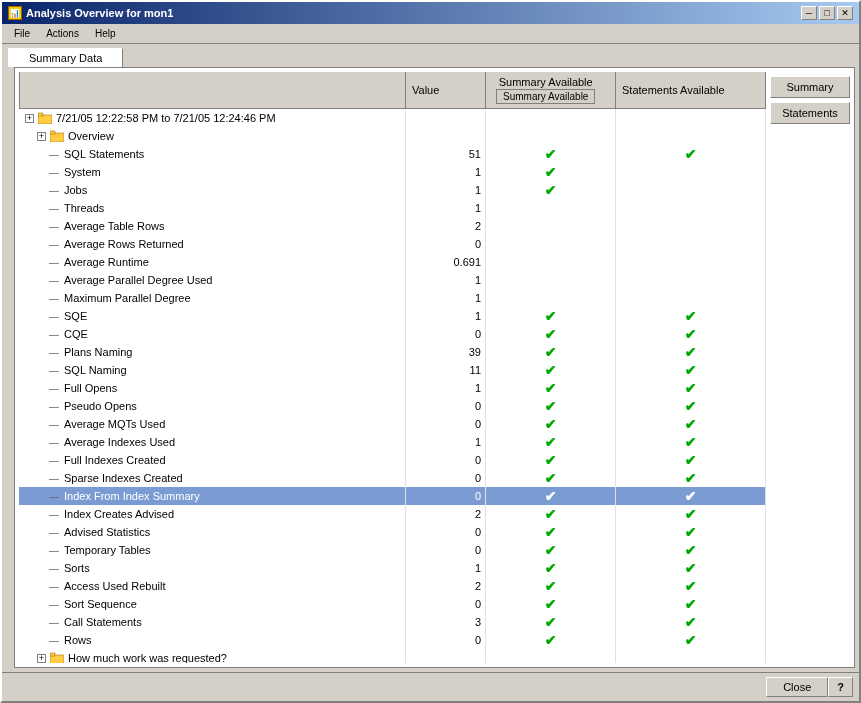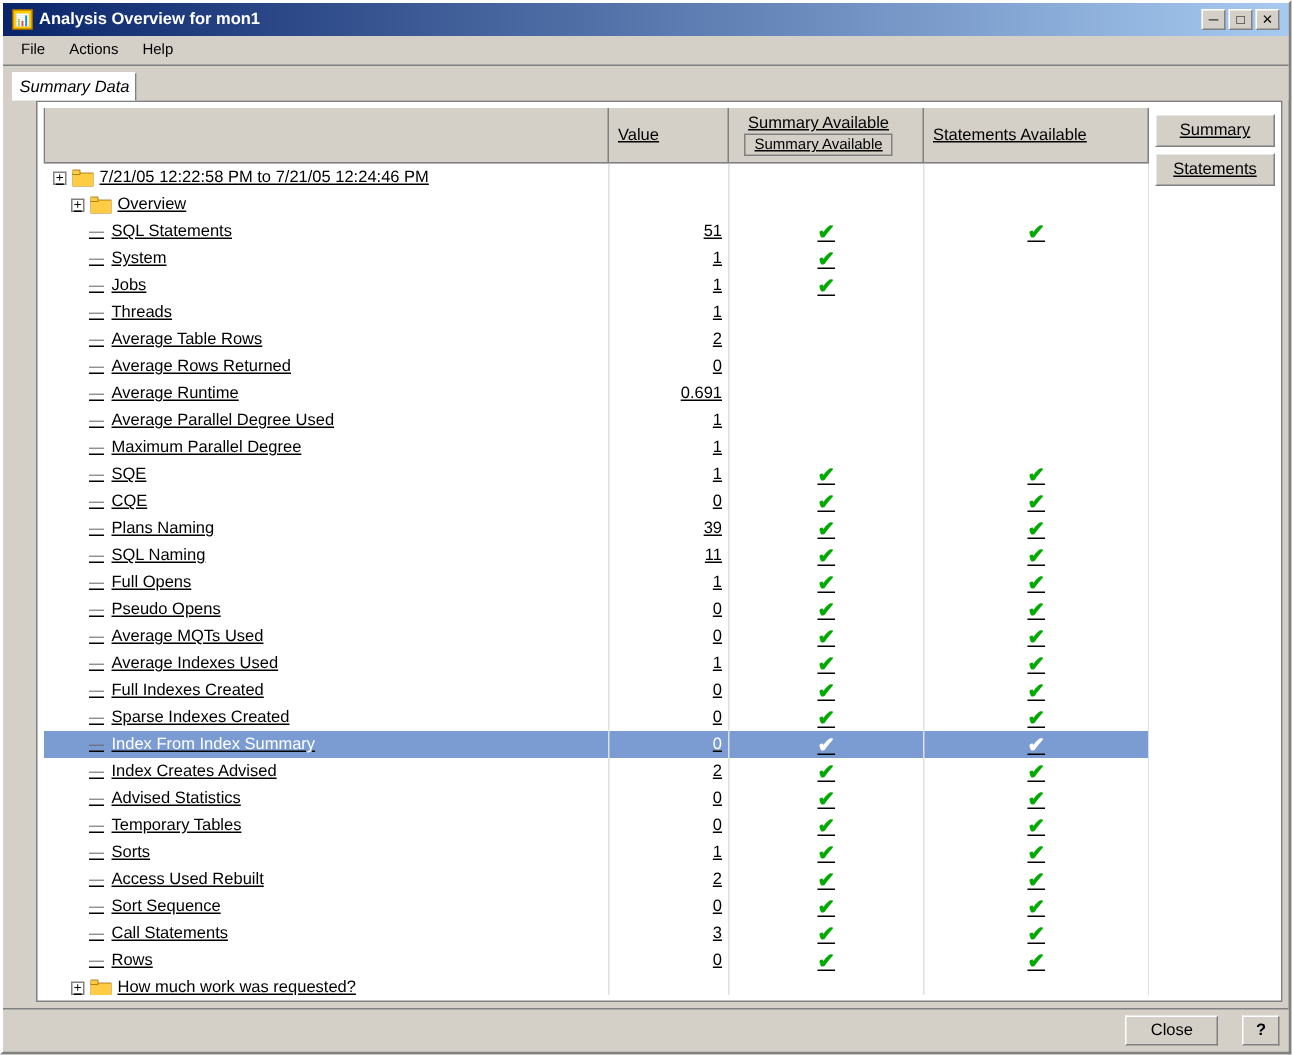--- a/index.html
+++ b/index.html
@@ -75,44 +75,42 @@
       padding: 2px 8px;
       cursor: pointer;
       font-size: 10px;
     }
     .tab-bar {
       padding: 4px 6px 0;
       display: flex;
       background: #d4d0c8;
     }
     .tab {
-      padding: 3px 4px;
+      padding: 3px 20px;
       border: 1px solid #808080;
       border-bottom: none;
       background: #d4d0c8;
       cursor: pointer;
       font-size: 11px;
       border-top: 1px solid #ffffff;
       border-left: 1px solid #ffffff;
-      font-style: italic;
     }
     .tab.active {
       background: #ffffff;
       z-index: 1;
     }
     .main-content {
       flex: 1;
       display: flex;
       gap: 4px;
       padding: 4px;
       border: 1px solid #808080;
-      margin: 0 4px 4px 22px;
+      margin: 0 4px 4px 12px;
       background: #ffffff;
       overflow: hidden;
-      text-decoration: underline;
     }
     .tree-table-area {
       flex: 1;
       overflow: hidden;
       display: flex;
       flex-direction: column;
     }
     .table-header {
       display: grid;
       grid-template-columns: 1fr 80px 130px 150px;
@@ -208,21 +206,21 @@
       border-left: 1px solid #ffffff;
       background: #d4d0c8;
       cursor: pointer;
       font-size: 11px;
       text-align: center;
     }
     .bottom-bar {
       padding: 4px 6px;
       display: flex;
       justify-content: flex-end;
-      gap: 16px;
+      gap: 0;
       background: #d4d0c8;
       border-top: 1px solid #808080;
     }
     .bottom-btn {
       padding: 3px 16px;
       border: 1px solid #808080;
       border-top: 1px solid #ffffff;
       border-left: 1px solid #ffffff;
       background: #d4d0c8;
       cursor: pointer;

